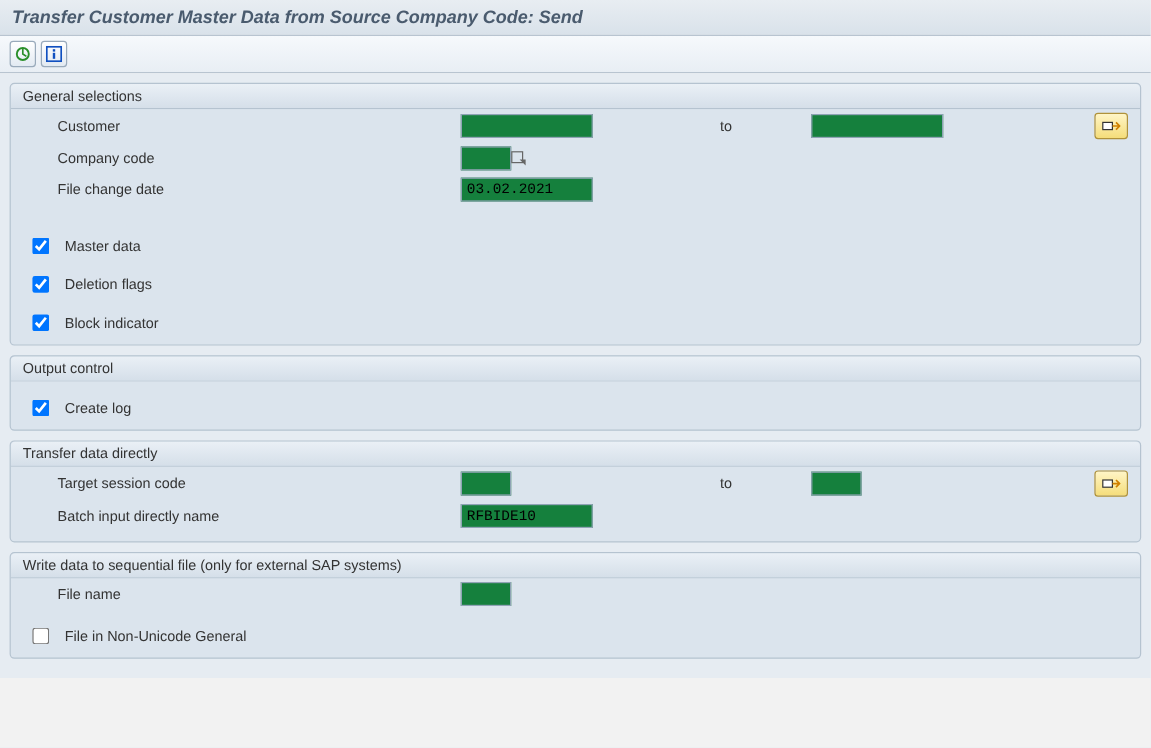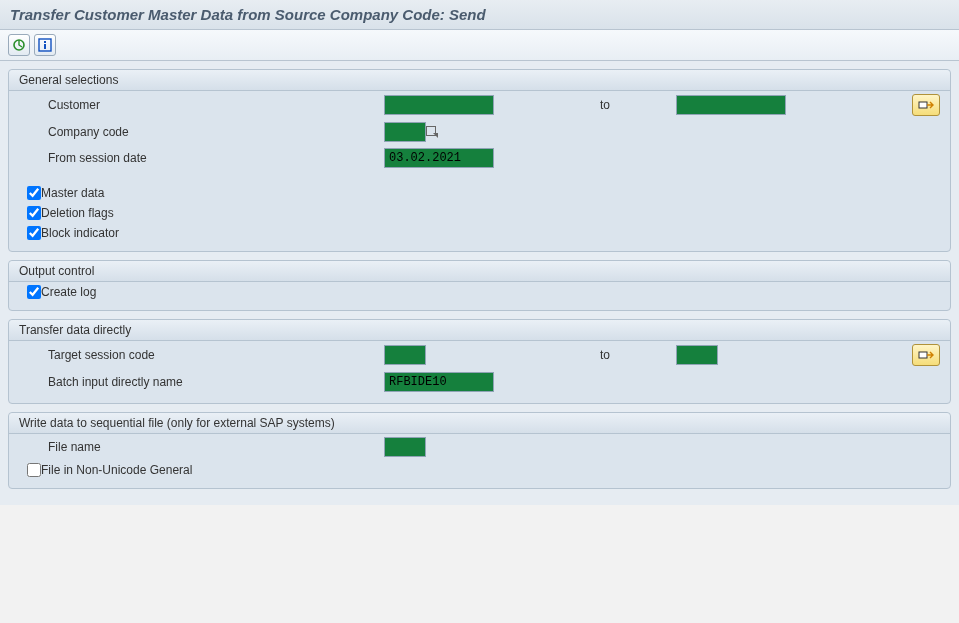--- a/index.html
+++ b/index.html
@@ -103,21 +103,22 @@
     background: linear-gradient(#fff5c6, #f5dd7a);
     display: inline-flex;
     align-items: center;
     justify-content: center;
     cursor: pointer;
   }
   .chk-row {
     display: flex;
     align-items: flex-start;
     padding: 3px 18px;
-    gap: 0;
+    gap: 13px;
+    margin-top: 12px;
   }
   .chk-row input[type=checkbox] {
     width: 14px; height: 14px;
   }
   .spacer { height: 12px; }
   .searchhelp {
     display:inline-block;
     width:10px;height:10px;
     border:1px solid #666;
     position:relative;
@@ -173,21 +174,21 @@
 
     <div class="form-row">
       <div class="lbl">Company code</div>
       <div class="ctl">
         <input type="text" class="txt w-sm" style="padding-right: 14px;" value="">
         <span style="position:relative;left:-16px;pointer-events:none;"><span class="searchhelp"></span></span>
       </div>
     </div>
 
     <div class="form-row">
-      <div class="lbl">From session date</div>
+      <div class="lbl">File change date</div>
       <div class="ctl">
         <input type="text" class="txt w-med" value="03.02.2021" style="">
       </div>
     </div>
 
     <div class="spacer"></div>
 
     <div class="chk-row">
       <input type="checkbox" checked="" style="">
       <span>Master data</span>

